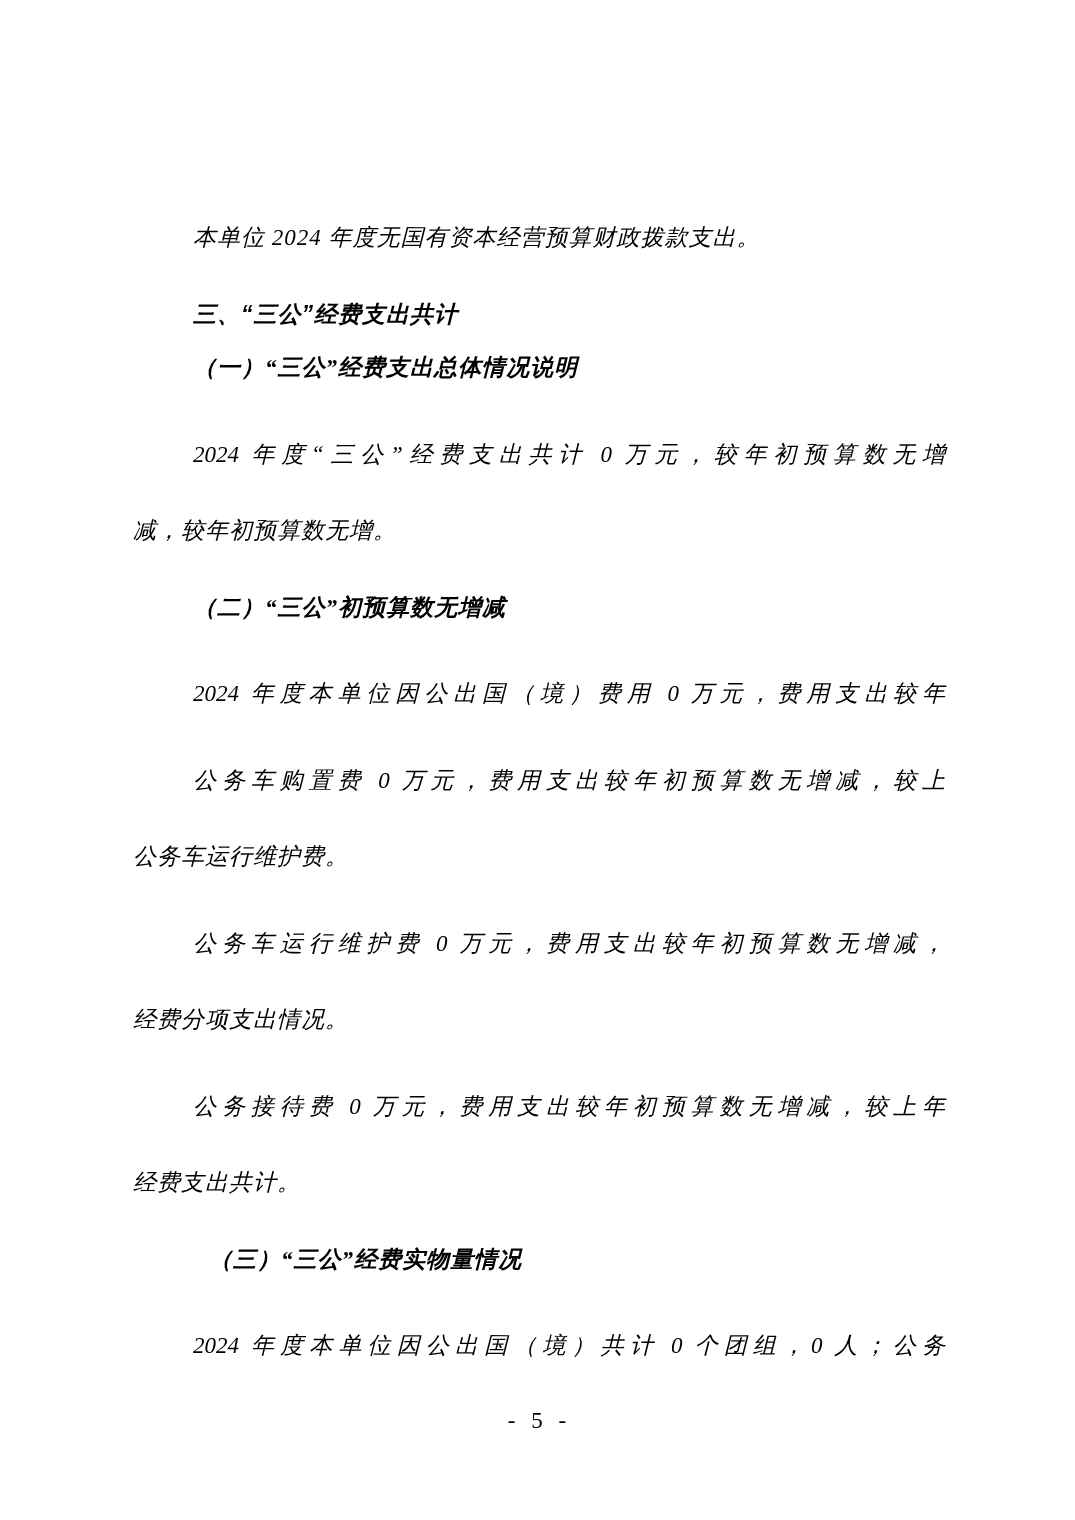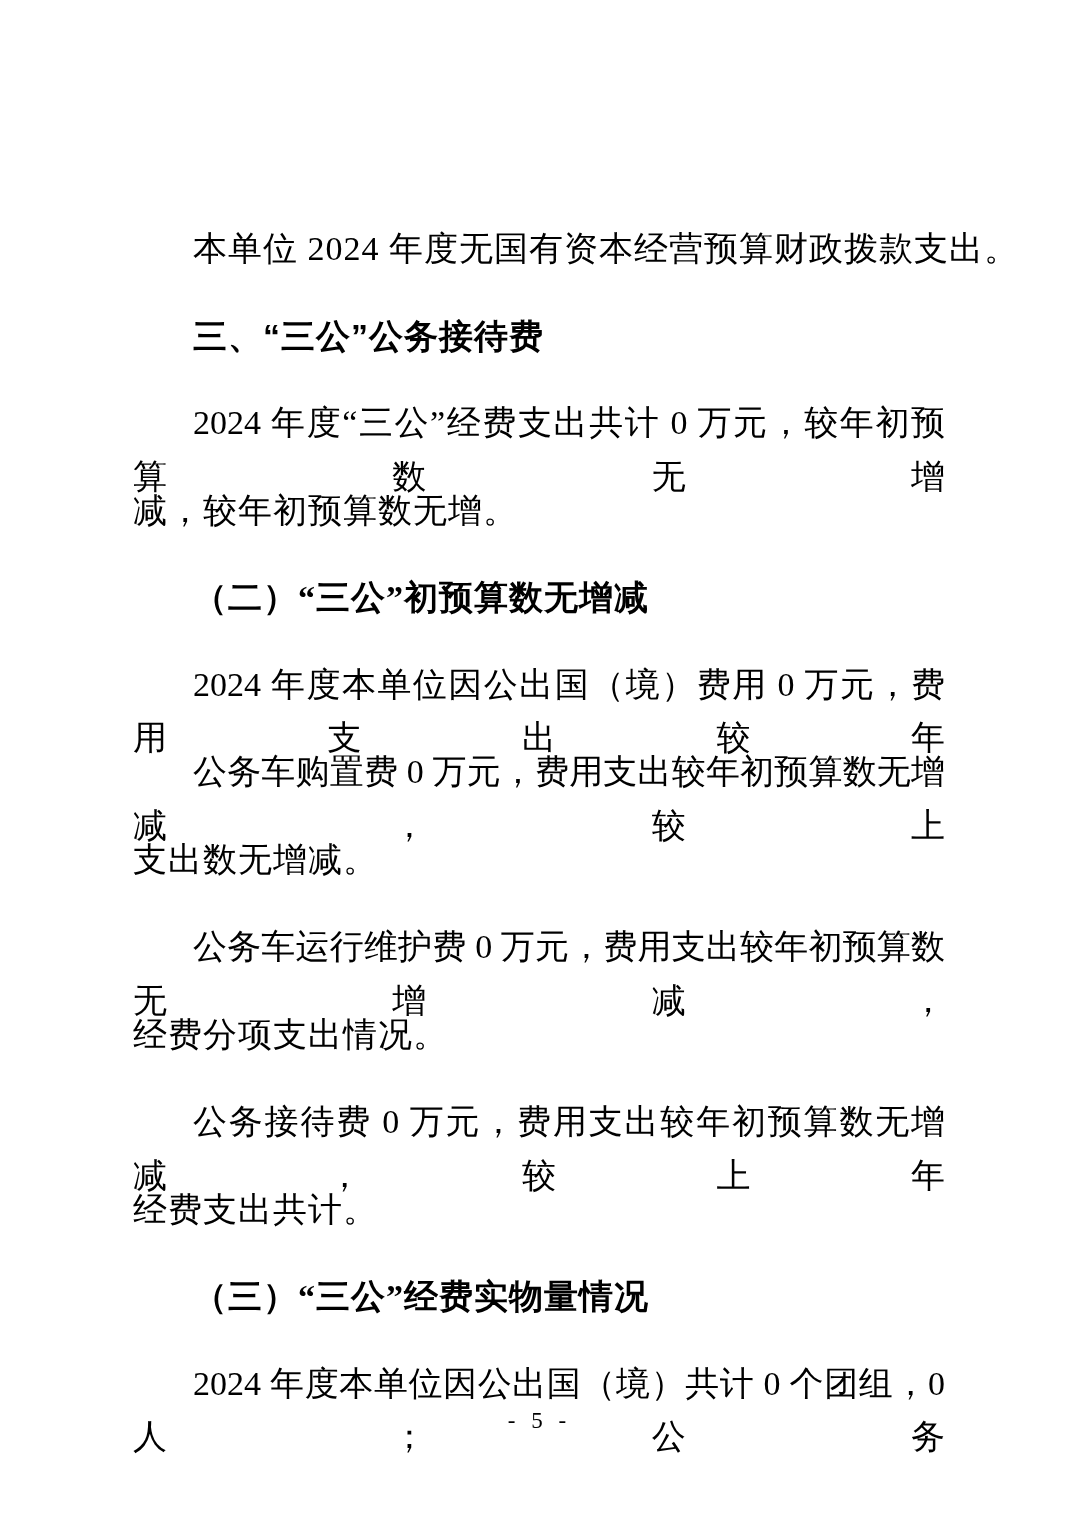--- a/index.html
+++ b/index.html
@@ -17,25 +17,26 @@
   }
   .content {
     position: absolute;
     left: 133px;
     top: 188px;
     width: 812px;
   }
   .line {
     height: 53.5px;
     line-height: 53.5px;
-    font-size: 34px;
+    font-size: 23px;
     color: #000000;
     font-family: "Liberation Serif", "DejaVu Serif", serif;
     white-space: nowrap;
     overflow: visible;
+    font-style: italic;
   }
   .body-line {
     font-weight: 400;
     letter-spacing: 1px;
   }
   .jst {
     white-space: normal;
     text-align: justify;
     text-align-last: justify;
     letter-spacing: 0;
@@ -69,36 +70,37 @@
   }
 </style>
 </head>
 <body>
 
 <div class="page">
   <main class="content">
 
     <p class="line body-line ind">本单位 2024 年度无国有资本经营预算财政拨款支出。</p>
 
-    <h2 class="line h1-line ind" style="margin:0;">三、“三公”公务接待费</h2>
+    <h2 class="line h1-line ind" style="margin:0;">三、“三公”经费支出共计</h2>
 
+    <h3 class="line h2-line ind" style="margin:0;">（一）“三公”经费支出总体情况说明</h3>
 
     <p class="line body-line ind jst">2024 年度“三公”经费支出共计 0 万元，较年初预算数无增</p>
     <p class="line body-line">减，较年初预算数无增。</p>
 
     <h3 class="line h2-line ind" style="margin:0;">（二）“三公”初预算数无增减</h3>
 
     <p class="line body-line ind jst">2024 年度本单位因公出国（境）费用 0 万元，费用支出较年</p>
     <p class="line body-line ind jst">公务车购置费 0 万元，费用支出较年初预算数无增减，较上</p>
-    <p class="line body-line">支出数无增减。</p>
+    <p class="line body-line">公务车运行维护费。</p>
     <p class="line body-line ind jst">公务车运行维护费 0 万元，费用支出较年初预算数无增减，</p>
     <p class="line body-line">经费分项支出情况。</p>
     <p class="line body-line ind jst">公务接待费 0 万元，费用支出较年初预算数无增减，较上年</p>
     <p class="line body-line">经费支出共计。</p>
 
-    <h3 class="line h2-line ind" style="margin:0;">（三）“三公”经费实物量情况</h3>
+    <h3 class="line h2-line ind" style="margin:16px;">（三）“三公”经费实物量情况</h3>
 
     <p class="line body-line ind jst">2024 年度本单位因公出国（境）共计 0 个团组，0 人；公务</p>
 
   </main>
 
   <footer class="page-number">- 5 -</footer>
 </div>
 
 </body></html>

